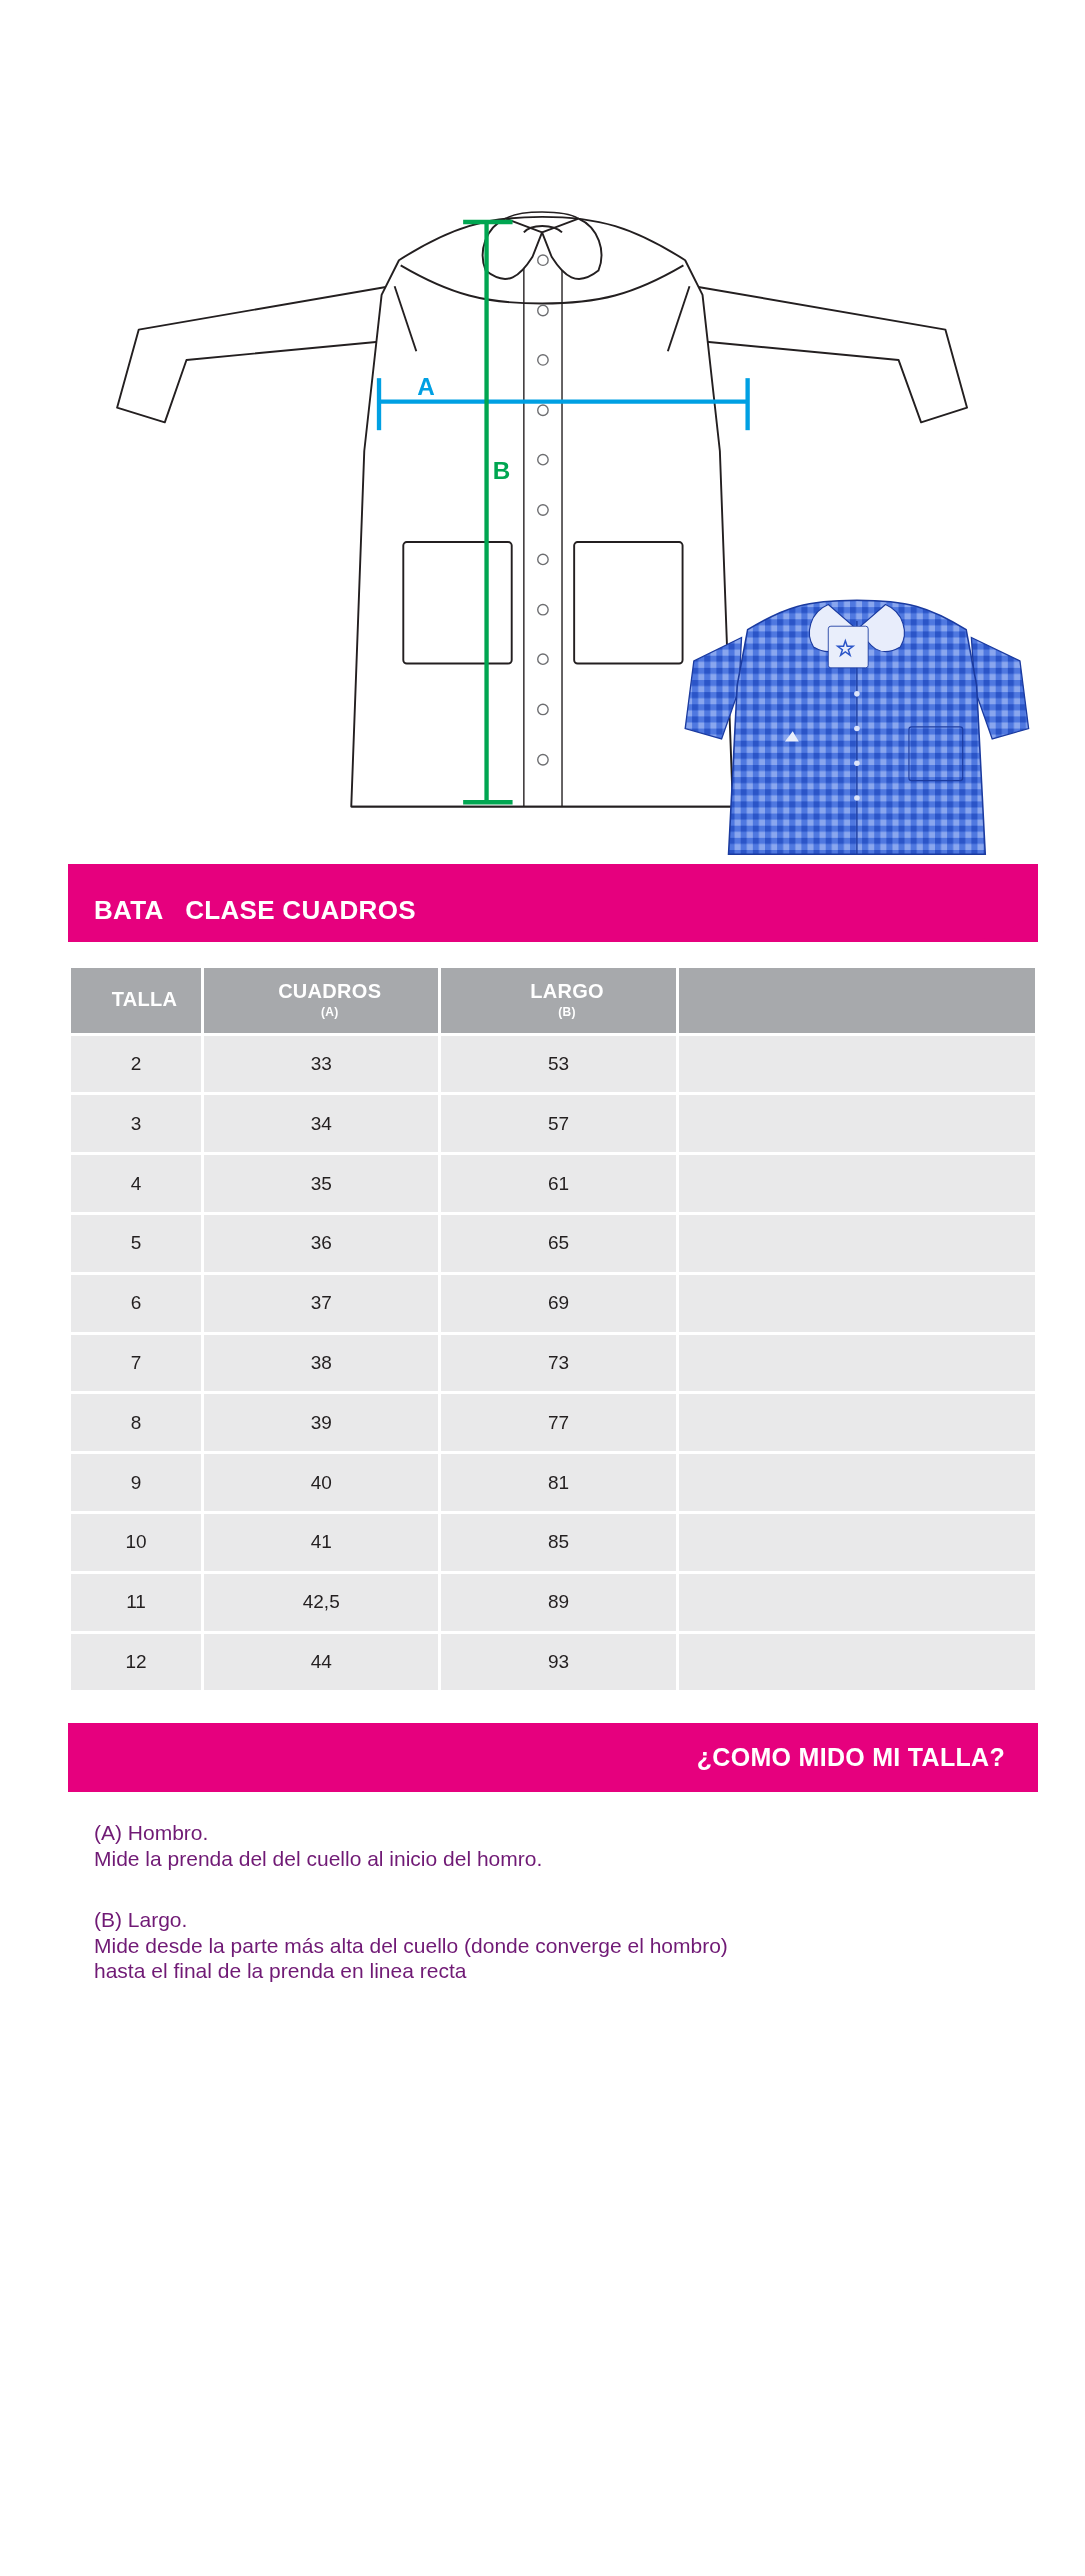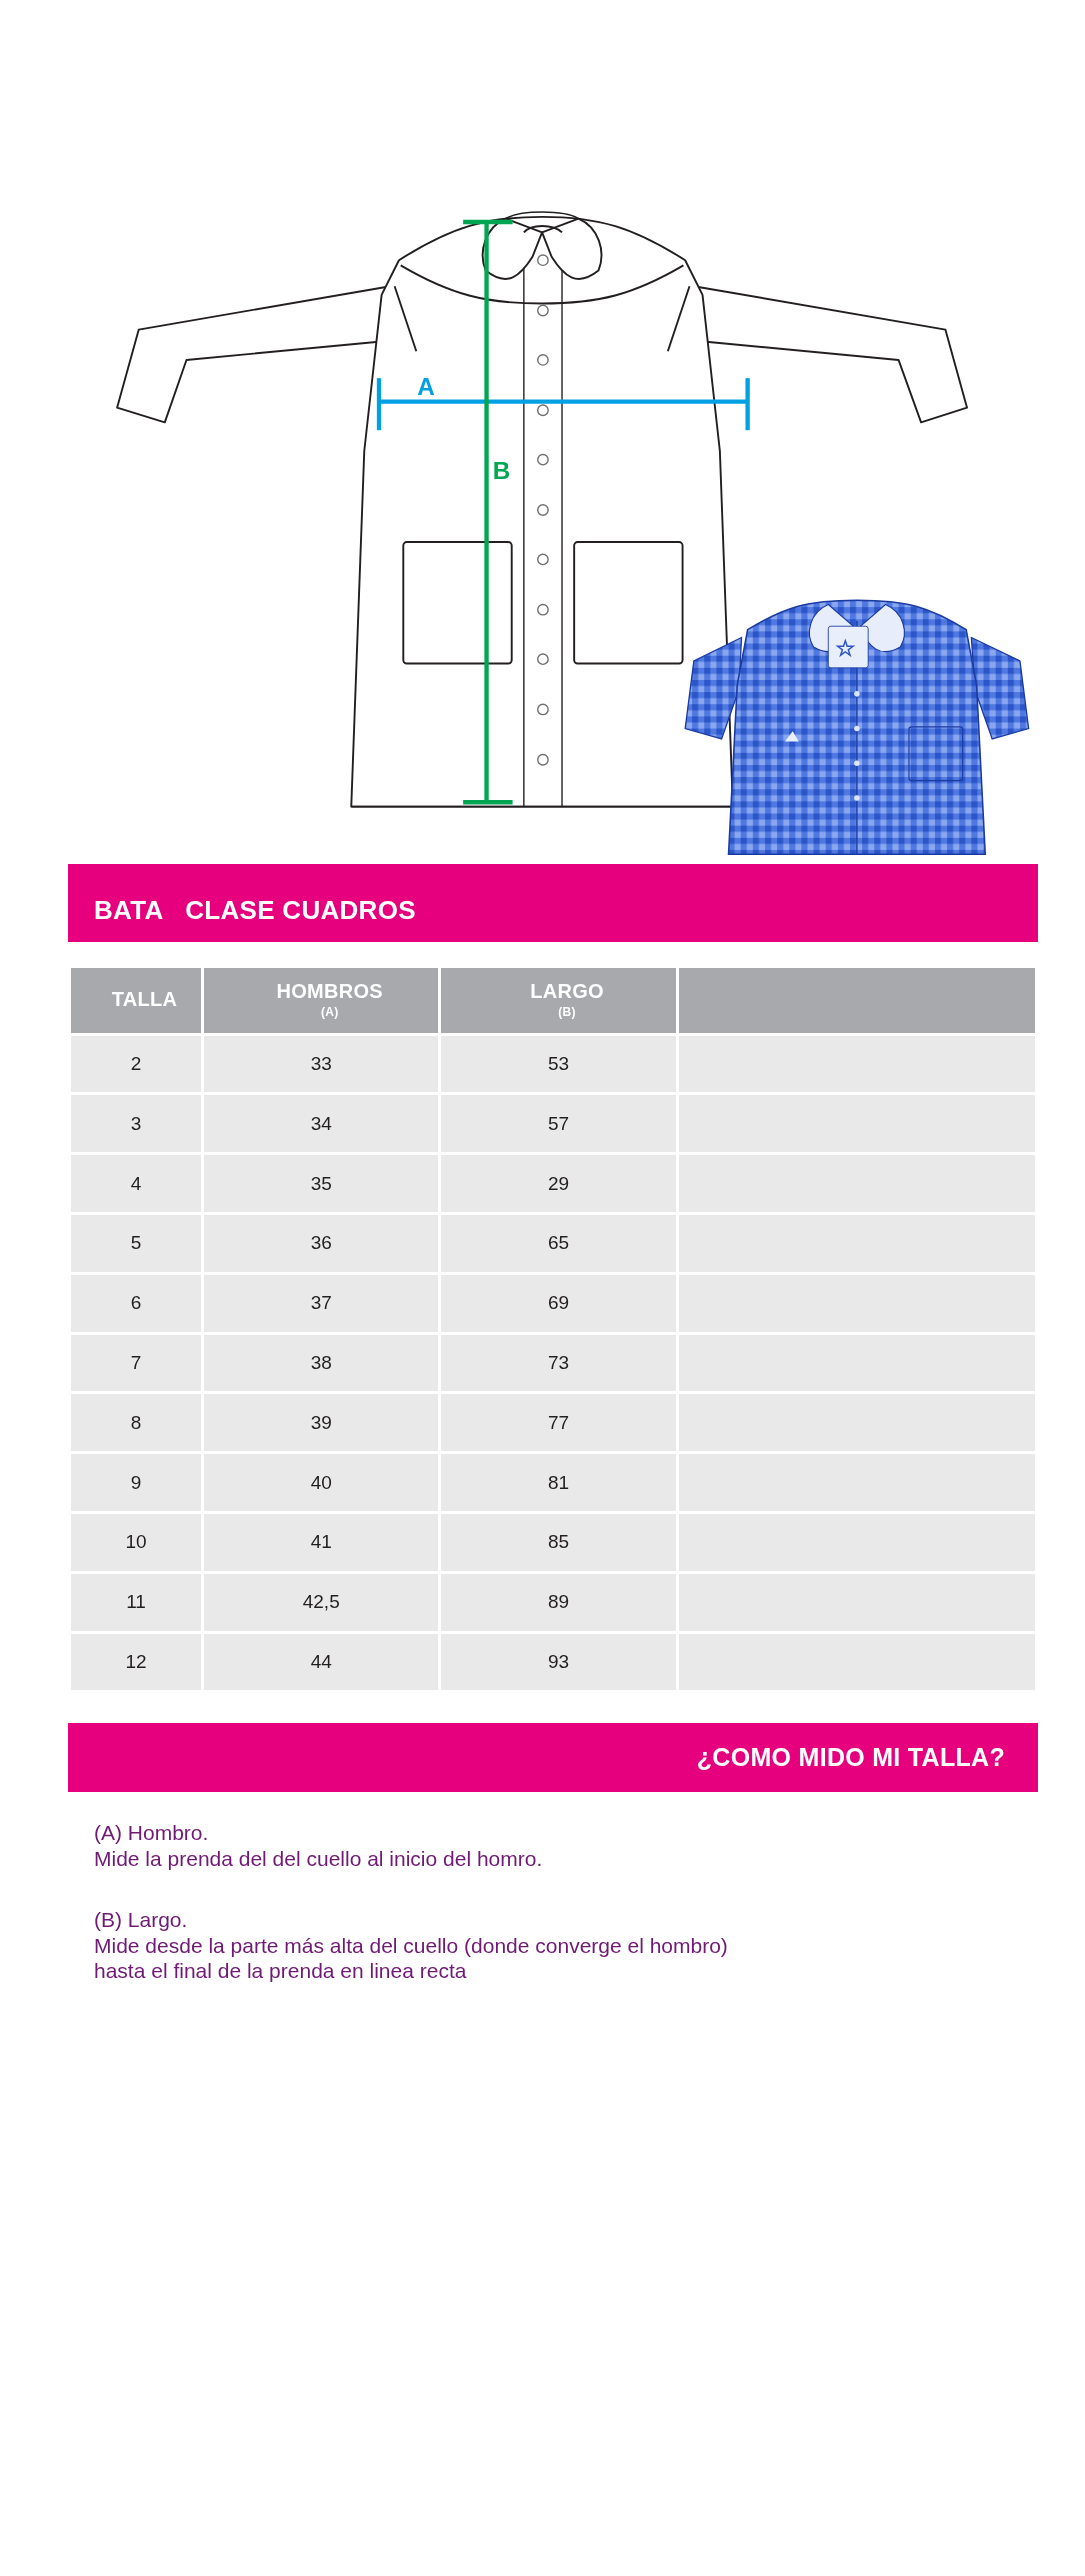--- a/index.html
+++ b/index.html
@@ -259,21 +259,21 @@
         <col class="c-hombros">
         <col class="c-largo">
         <col class="c-blank">
     </colgroup>
     <thead>
       <tr>
         <th>
           <span>TALLA</span>
         </th>
         <th>
-          <span>HOMBROS</span>
+          <span>CUADROS</span>
           <span class="sub">(A)</span>
         </th>
         <th>
           <span>LARGO</span>
           <span class="sub">(B)</span>
         </th>
         <th class="blank-head">
           <span></span>
         </th>
       </tr>
@@ -287,21 +287,21 @@
       </tr>
       <tr>
         <td>3</td>
         <td>34</td>
         <td>57</td>
         <td class="blank-cell"></td>
       </tr>
       <tr>
         <td>4</td>
         <td>35</td>
-        <td>29</td>
+        <td>61</td>
         <td class="blank-cell"></td>
       </tr>
       <tr>
         <td>5</td>
         <td>36</td>
         <td>65</td>
         <td class="blank-cell"></td>
       </tr>
       <tr>
         <td>6</td>

